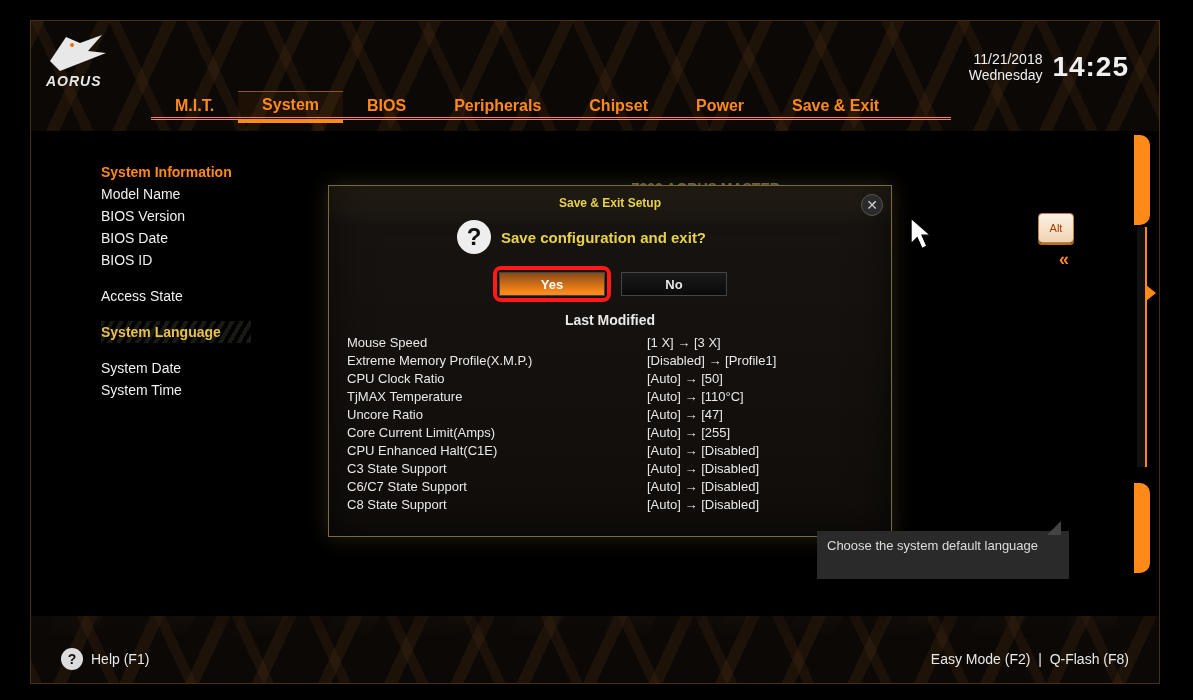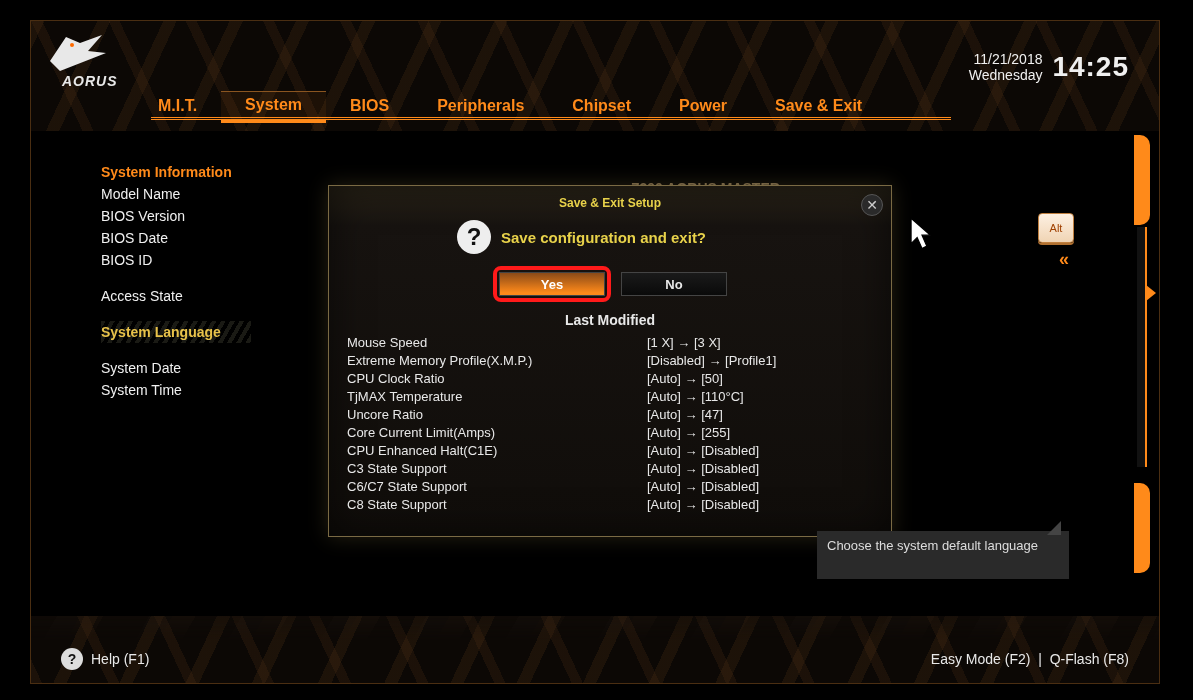--- a/index.html
+++ b/index.html
@@ -34,34 +34,34 @@
     left: 0; top: 110px; width: 100%; height: 485px;
     background: #000;
   }
 
   
   .logo {
     position: absolute; left: 15px; top: 10px;
     color: #e8e8e8; font-style: italic; font-weight: 800; letter-spacing: 1px;
   }
   .logo svg { display: block; }
-  .logo-text { font-size: 14px; margin-top: -2px; margin-left: 16px; }
+  .logo-text { font-size: 14px; margin-top: -2px; }
   .date-time {
     position: absolute; right: 30px; top: 30px;
     text-align: right;
     color: #f0f0f0;
     font-size: 14px;
   }
   .date-time .time { font-size: 28px; font-weight: 700; letter-spacing: 1px; display: inline-block; vertical-align: top; margin-left: 6px; }
   .date-time .date-block { display: inline-block; vertical-align: top; text-align: right; line-height: 16px; }
 
   
   .tabs {
     position: absolute;
-    left: 103px; top: 70px;
+    left: 120px; top: 70px;
     display: flex;
     gap: 0;
     align-items: center;
   }
   .tab {
     color: #ff8a1a;
     font-size: 16px;
     font-weight: 600;
     padding: 4px 24px 6px;
     cursor: pointer;

